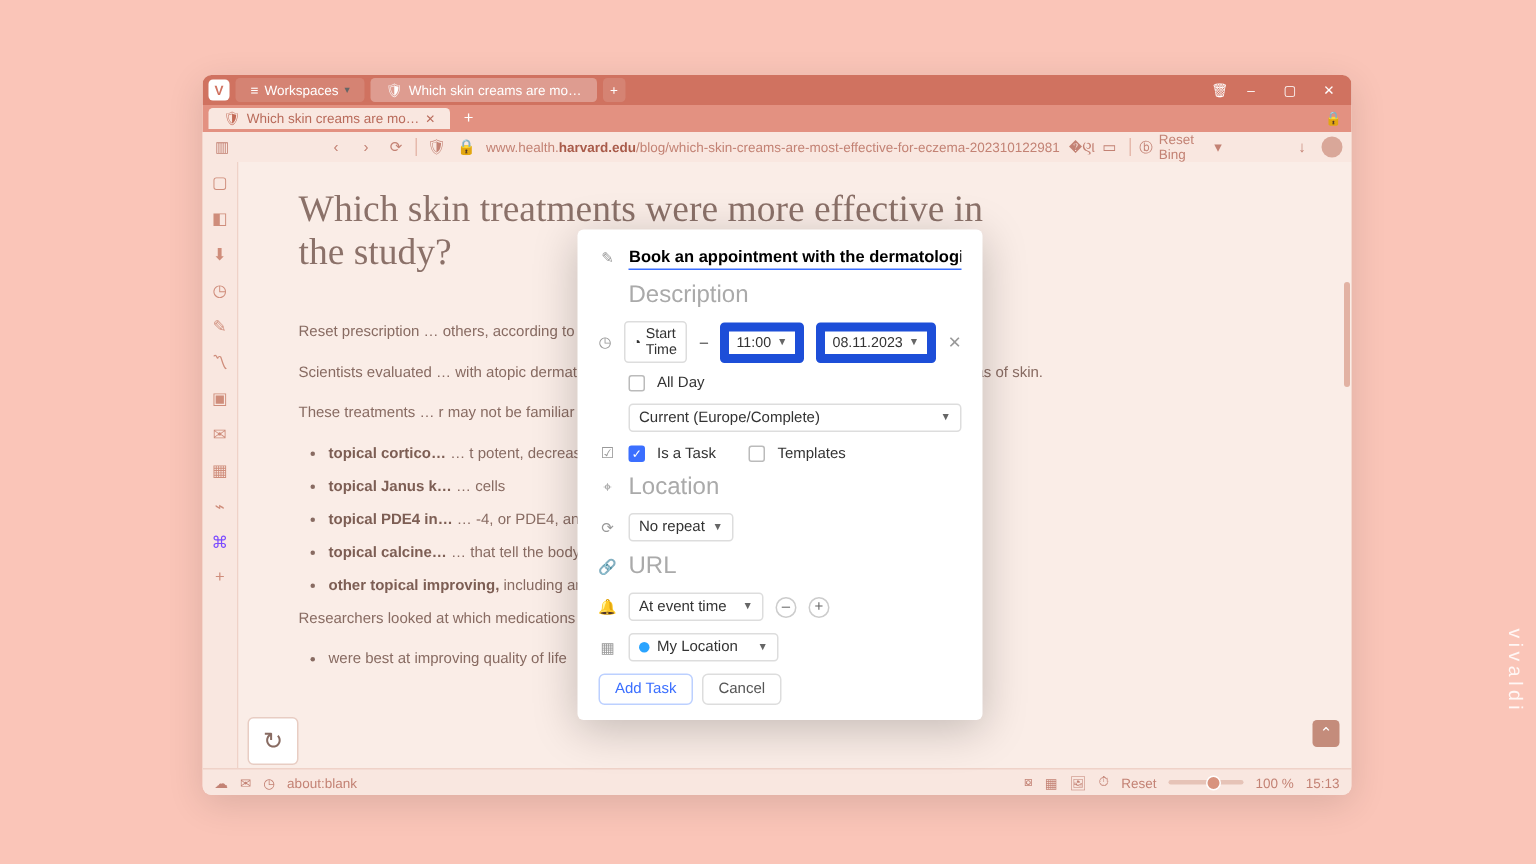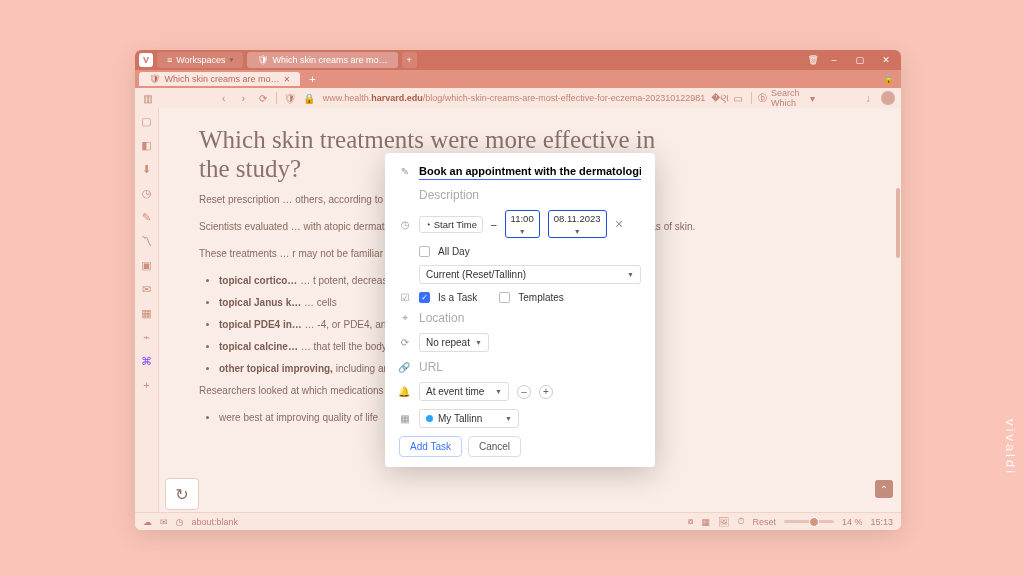--- a/index.html
+++ b/index.html
@@ -129,21 +129,21 @@
     position: relative;
     padding: 18px 34px 10px 40px;
     color: #886b62;
   }
   h1 {
     font-family: Georgia, serif;
     font-weight: 400;
     font-size: 25px;
     color: #8b7169;
     line-height: 1.15;
-    margin-bottom: 8px;
+    margin-bottom: 30px;
     max-width: 460px;
   }
   .para { font-size: 10px; line-height:1.5; margin-bottom:12px; max-width: 520px; }
   .para a { color:#b9594a; text-decoration: underline; }
   ul.treat { margin-left: 20px; max-width: 520px; }
   ul.treat li { font-size: 10px; line-height:1.6; margin-bottom:6px; }
   ul.treat li b { font-weight:600; color:#7d5e54;}
   .captcha {
     position:absolute; left:6px; bottom:2px;
     width:34px; height:32px;
@@ -195,22 +195,22 @@
   }
   .popover-row { display:flex; align-items:center; gap:8px; margin-bottom:8px; }
   .rowicon { width:12px; font-size:10px; color:#999; display:flex; justify-content:center;}
   .evtitle {
     flex:1;
     border:0; border-bottom:1px solid #3b6fff;
     font-size:11px; font-weight:600; padding:2px 0;
     font-family:inherit;
     outline:none;
   }
-  .placeholder { color:#aaa; font-size:12px;}
-  .timebox { display:flex; align-items:center; gap:4px; border:1px solid #1d4ed8; border-radius:3px; padding:2px 5px; font-size:9.5px;flex-direction:column; }
+  .placeholder { color:#aaa; font-size:16px;}
+  .timebox { display:flex; align-items:center; gap:4px; border:6px solid #1d4ed8; border-radius:3px; padding:2px 5px; font-size:9.5px; }
   .stbox { display:flex; align-items:center; gap:3px; border:1px solid #ddd; border-radius:3px; padding:2px 5px; font-size:9.5px;}
   .caret { font-size:7px; color:#666; }
   .sel { display:flex; align-items:center; justify-content:space-between; border:1px solid #ddd; border-radius:3px; padding:3px 6px; font-size:10px; flex:1; }
   .sel.small{ flex:0 0 auto; min-width:70px;align-items:center;}
   .cbx { width:11px; height:11px; border:1px solid #bbb; border-radius:2px; display:inline-flex; align-items:center; justify-content:center; font-size:8px;}
   .cbx.checked{ background:#3b6fff; border-color:#3b6fff; color:#fff;}
   .roundbtn{ width:14px;height:14px; border:1px solid #ccc; border-radius:50%; display:flex; align-items:center; justify-content:center; font-size:10px; color:#666;}
   .caldot{ width:7px;height:7px; border-radius:50%; background:#2aa4ff; }
   .btnrow{ display:flex; gap:6px; margin-top:4px;}
   .btn{ padding:4px 10px; border-radius:4px; font-size:10px;}
@@ -263,21 +263,21 @@
     <div class="navbtn">🛡</div>
     <div class="navbtn">🔒</div>
     <div class="url">
       <span>www.health.</span><b>harvard.edu</b><span>/blog/which-skin-creams-are-most-effective-for-eczema-202310122981</span>
     </div>
     <div class="navbtn">�ણ</div>
     <div class="navbtn">▭</div>
     <div class="vsep"></div>
     <div class="searchfield">
       <span>ⓑ</span>
-      <span>Search Which</span>
+      <span>Reset Bing</span>
     </div>
     <div class="navbtn">▾</div>
     <div style="flex:0 0 30px"></div>
     <div class="navbtn">↓</div>
     <div class="avatar"></div>
   </div>
 
   <div class="chrome-body">
     <div class="panelbar">
       <div class="pi">▢</div>
@@ -324,21 +324,21 @@
     <span>✉</span>
     <span>◷</span>
     <span>about:blank</span>
     <div class="sp"></div>
     <span>⧇</span>
     <span>▦</span>
     <span>🖼</span>
     <span>⏱</span>
     <span>Reset</span>
     <div class="zoomslider"></div>
-    <span>14 %</span>
+    <span>100 %</span>
     <span>15:13</span>
   </div>
 </div>
 
 <div class="popover">
   <div class="popover-row">
     <div class="rowicon">✎</div>
     <input class="evtitle" value="Book an appointment with the dermatologist" style="">
   </div>
   <div class="popover-row">
@@ -363,21 +363,21 @@
     <span style="color:#999;font-size:11px;">✕</span>
   </div>
   <div class="popover-row">
     <div class="rowicon"></div>
     <span class="cbx"></span>
     <span>All Day</span>
   </div>
   <div class="popover-row">
     <div class="rowicon"></div>
     <div class="sel">
-        <span>Current (Reset/Tallinn)</span>
+        <span>Current (Europe/Complete)</span>
         <span class="caret">▼</span>
       </div>
   </div>
   <div class="popover-row">
     <div class="rowicon">☑</div>
     <span class="cbx checked">✓</span>
     <span>Is a Task</span>
     <span style="width:6px"></span>
     <span class="cbx"></span>
     <span>Templates</span>
@@ -404,21 +404,21 @@
         <span class="caret">▼</span>
       </div>
     <div class="roundbtn">–</div>
     <div class="roundbtn">+</div>
   </div>
   <div class="popover-row">
     <div class="rowicon">▦</div>
     <div class="sel small" style="min-width:100px">
       <span style="display:flex;align-items:center;gap:5px;">
           <span class="caldot"></span>
-          <span>My Tallinn</span>
+          <span>My Location</span>
         </span>
       <span class="caret">▼</span>
     </div>
   </div>
   <div class="btnrow">
     <div class="btn primary">Add Task</div>
     <div class="btn secondary">Cancel</div>
   </div>
 </div>
 

